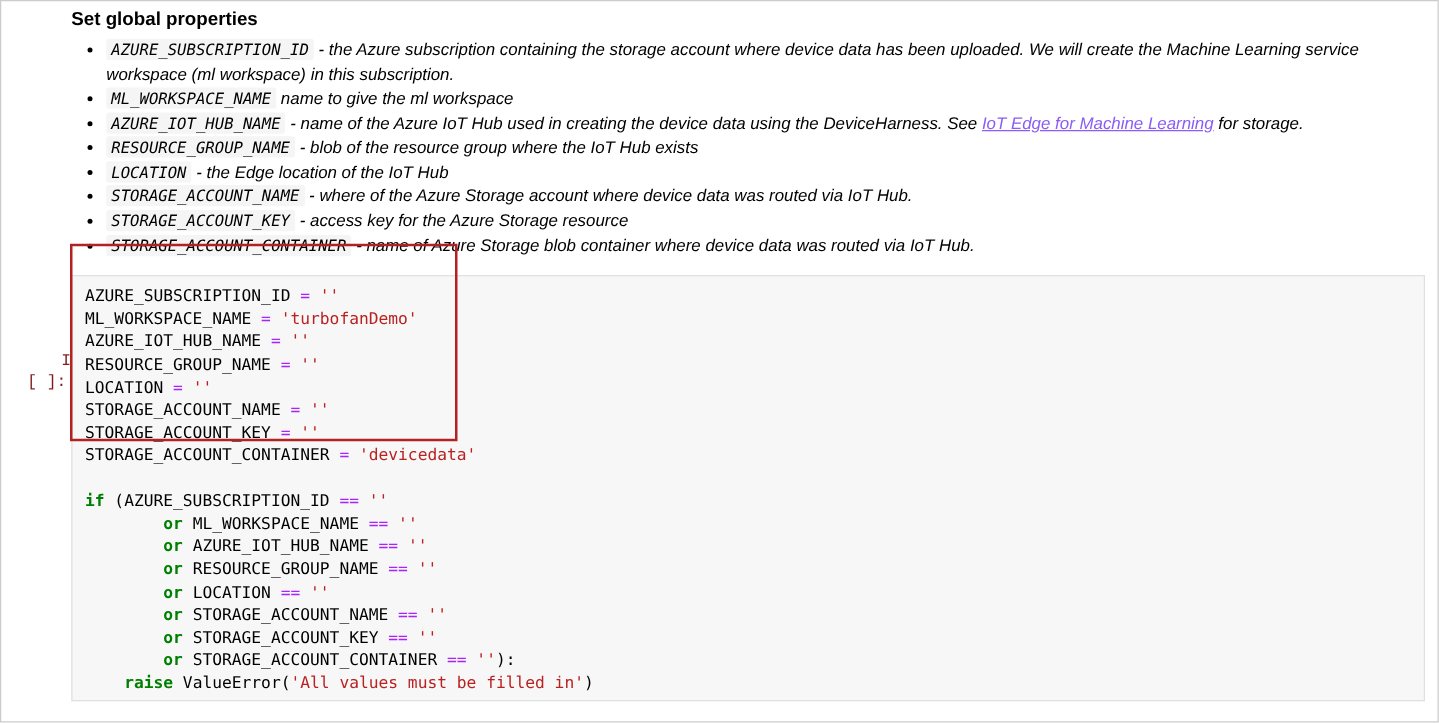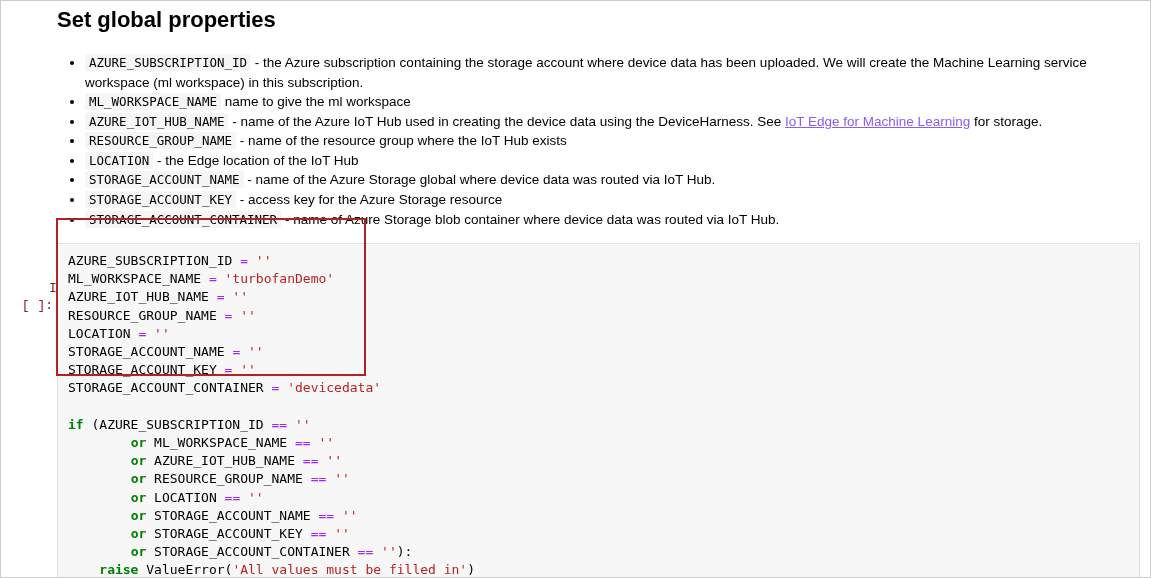--- a/index.html
+++ b/index.html
@@ -26,31 +26,32 @@
       font-size: 13px;
       color: #7f1d1d;
       margin-left: 48px;
     }
     .content {
       flex: 1;
       padding-right: 10px;
       padding-top: 6px;
     }
     h1 {
-      font-size: 22px;
+      font-size: 15px;
       font-weight: 700;
-      margin-bottom: 20px;
+      margin-bottom: 6px;
     }
     .intro {
       margin-bottom: 10px;
     }
     ul {
       list-style: disc;
       padding-left: 28px;
       margin-bottom: 14px;
+      font-style: italic;
     }
     li {
       line-height: 1.45;
       font-size: 13.5px;
     }
     code.inline {
       font-family: "Menlo", "Consolas", monospace;
       font-size: 12.5px;
       background: #f5f5f5;
       padding: 1px 4px;
@@ -86,23 +87,23 @@
 <div class="container">
   <div class="gutter">
     <span class="prompt">In [ ]:</span>
   </div>
   <div class="content">
     <h1>Set global properties</h1>
     <ul>
       <li><code class="inline">AZURE_SUBSCRIPTION_ID</code><span> - the Azure subscription containing the storage account where device data has been uploaded. We will create the Machine Learning service workspace (ml workspace) in this subscription.</span></li>
       <li><code class="inline">ML_WORKSPACE_NAME</code><span> name to give the ml workspace</span></li>
       <li><code class="inline">AZURE_IOT_HUB_NAME</code><span> - name of the Azure IoT Hub used in creating the device data using the DeviceHarness. See </span><span class="link">IoT Edge for Machine Learning</span><span> for storage.</span></li>
-      <li><code class="inline">RESOURCE_GROUP_NAME</code><span> - name of the resource group where the IoT Hub exists</span></li>
+      <li><code class="inline">RESOURCE_GROUP_NAME</code><span> - blob of the resource group where the IoT Hub exists</span></li>
       <li><code class="inline">LOCATION</code><span> - the Edge location of the IoT Hub</span></li>
-      <li><code class="inline">STORAGE_ACCOUNT_NAME</code><span> - name of the Azure Storage global where device data was routed via IoT Hub.</span></li>
+      <li><code class="inline">STORAGE_ACCOUNT_NAME</code><span> - where of the Azure Storage account where device data was routed via IoT Hub.</span></li>
       <li><code class="inline">STORAGE_ACCOUNT_KEY</code><span> - access key for the Azure Storage resource</span></li>
       <li><code class="inline">STORAGE_ACCOUNT_CONTAINER</code><span> - name of Azure Storage blob container where device data was routed via IoT Hub.</span></li>
     </ul>
 
     <div class="code-cell">
       <div class="highlight-box"></div>
 <pre><span>AZURE_SUBSCRIPTION_ID </span><span class="tok-op">=</span><span class="tok-str"> ''</span>
 <span>ML_WORKSPACE_NAME </span><span class="tok-op">=</span><span class="tok-str"> 'turbofanDemo'</span>
 <span>AZURE_IOT_HUB_NAME </span><span class="tok-op">=</span><span class="tok-str"> ''</span>
 <span>RESOURCE_GROUP_NAME </span><span class="tok-op">=</span><span class="tok-str"> ''</span>

